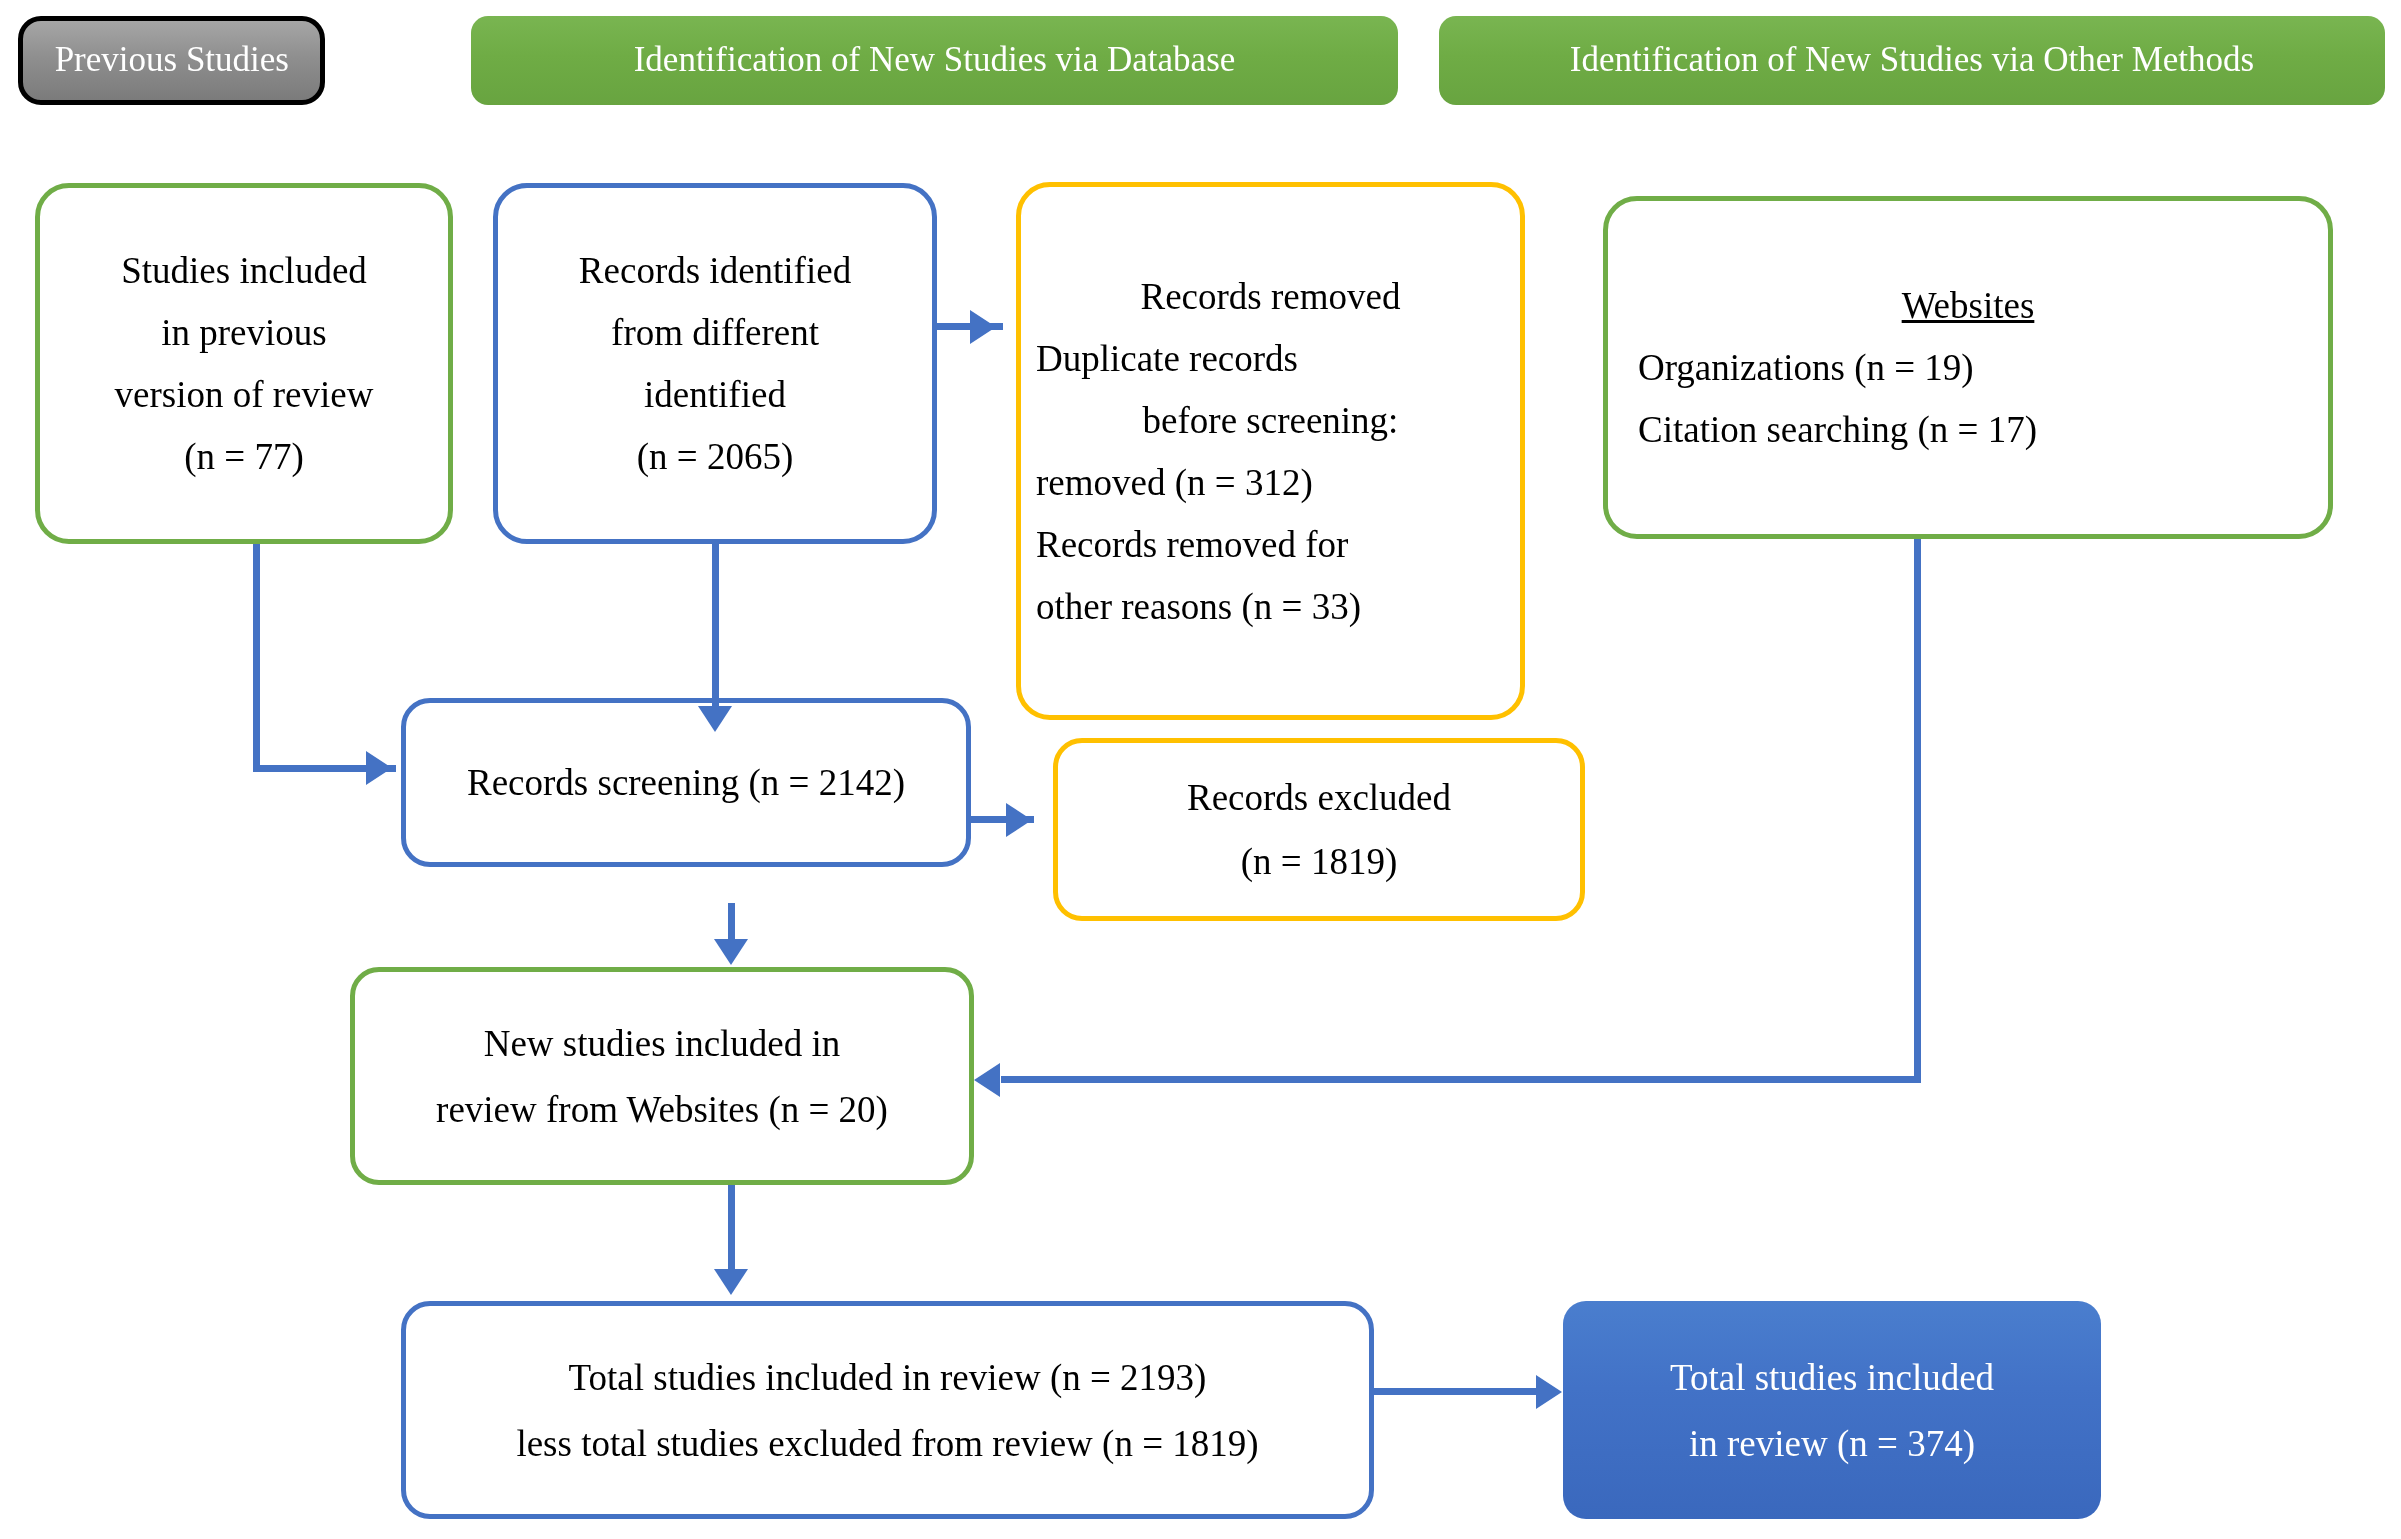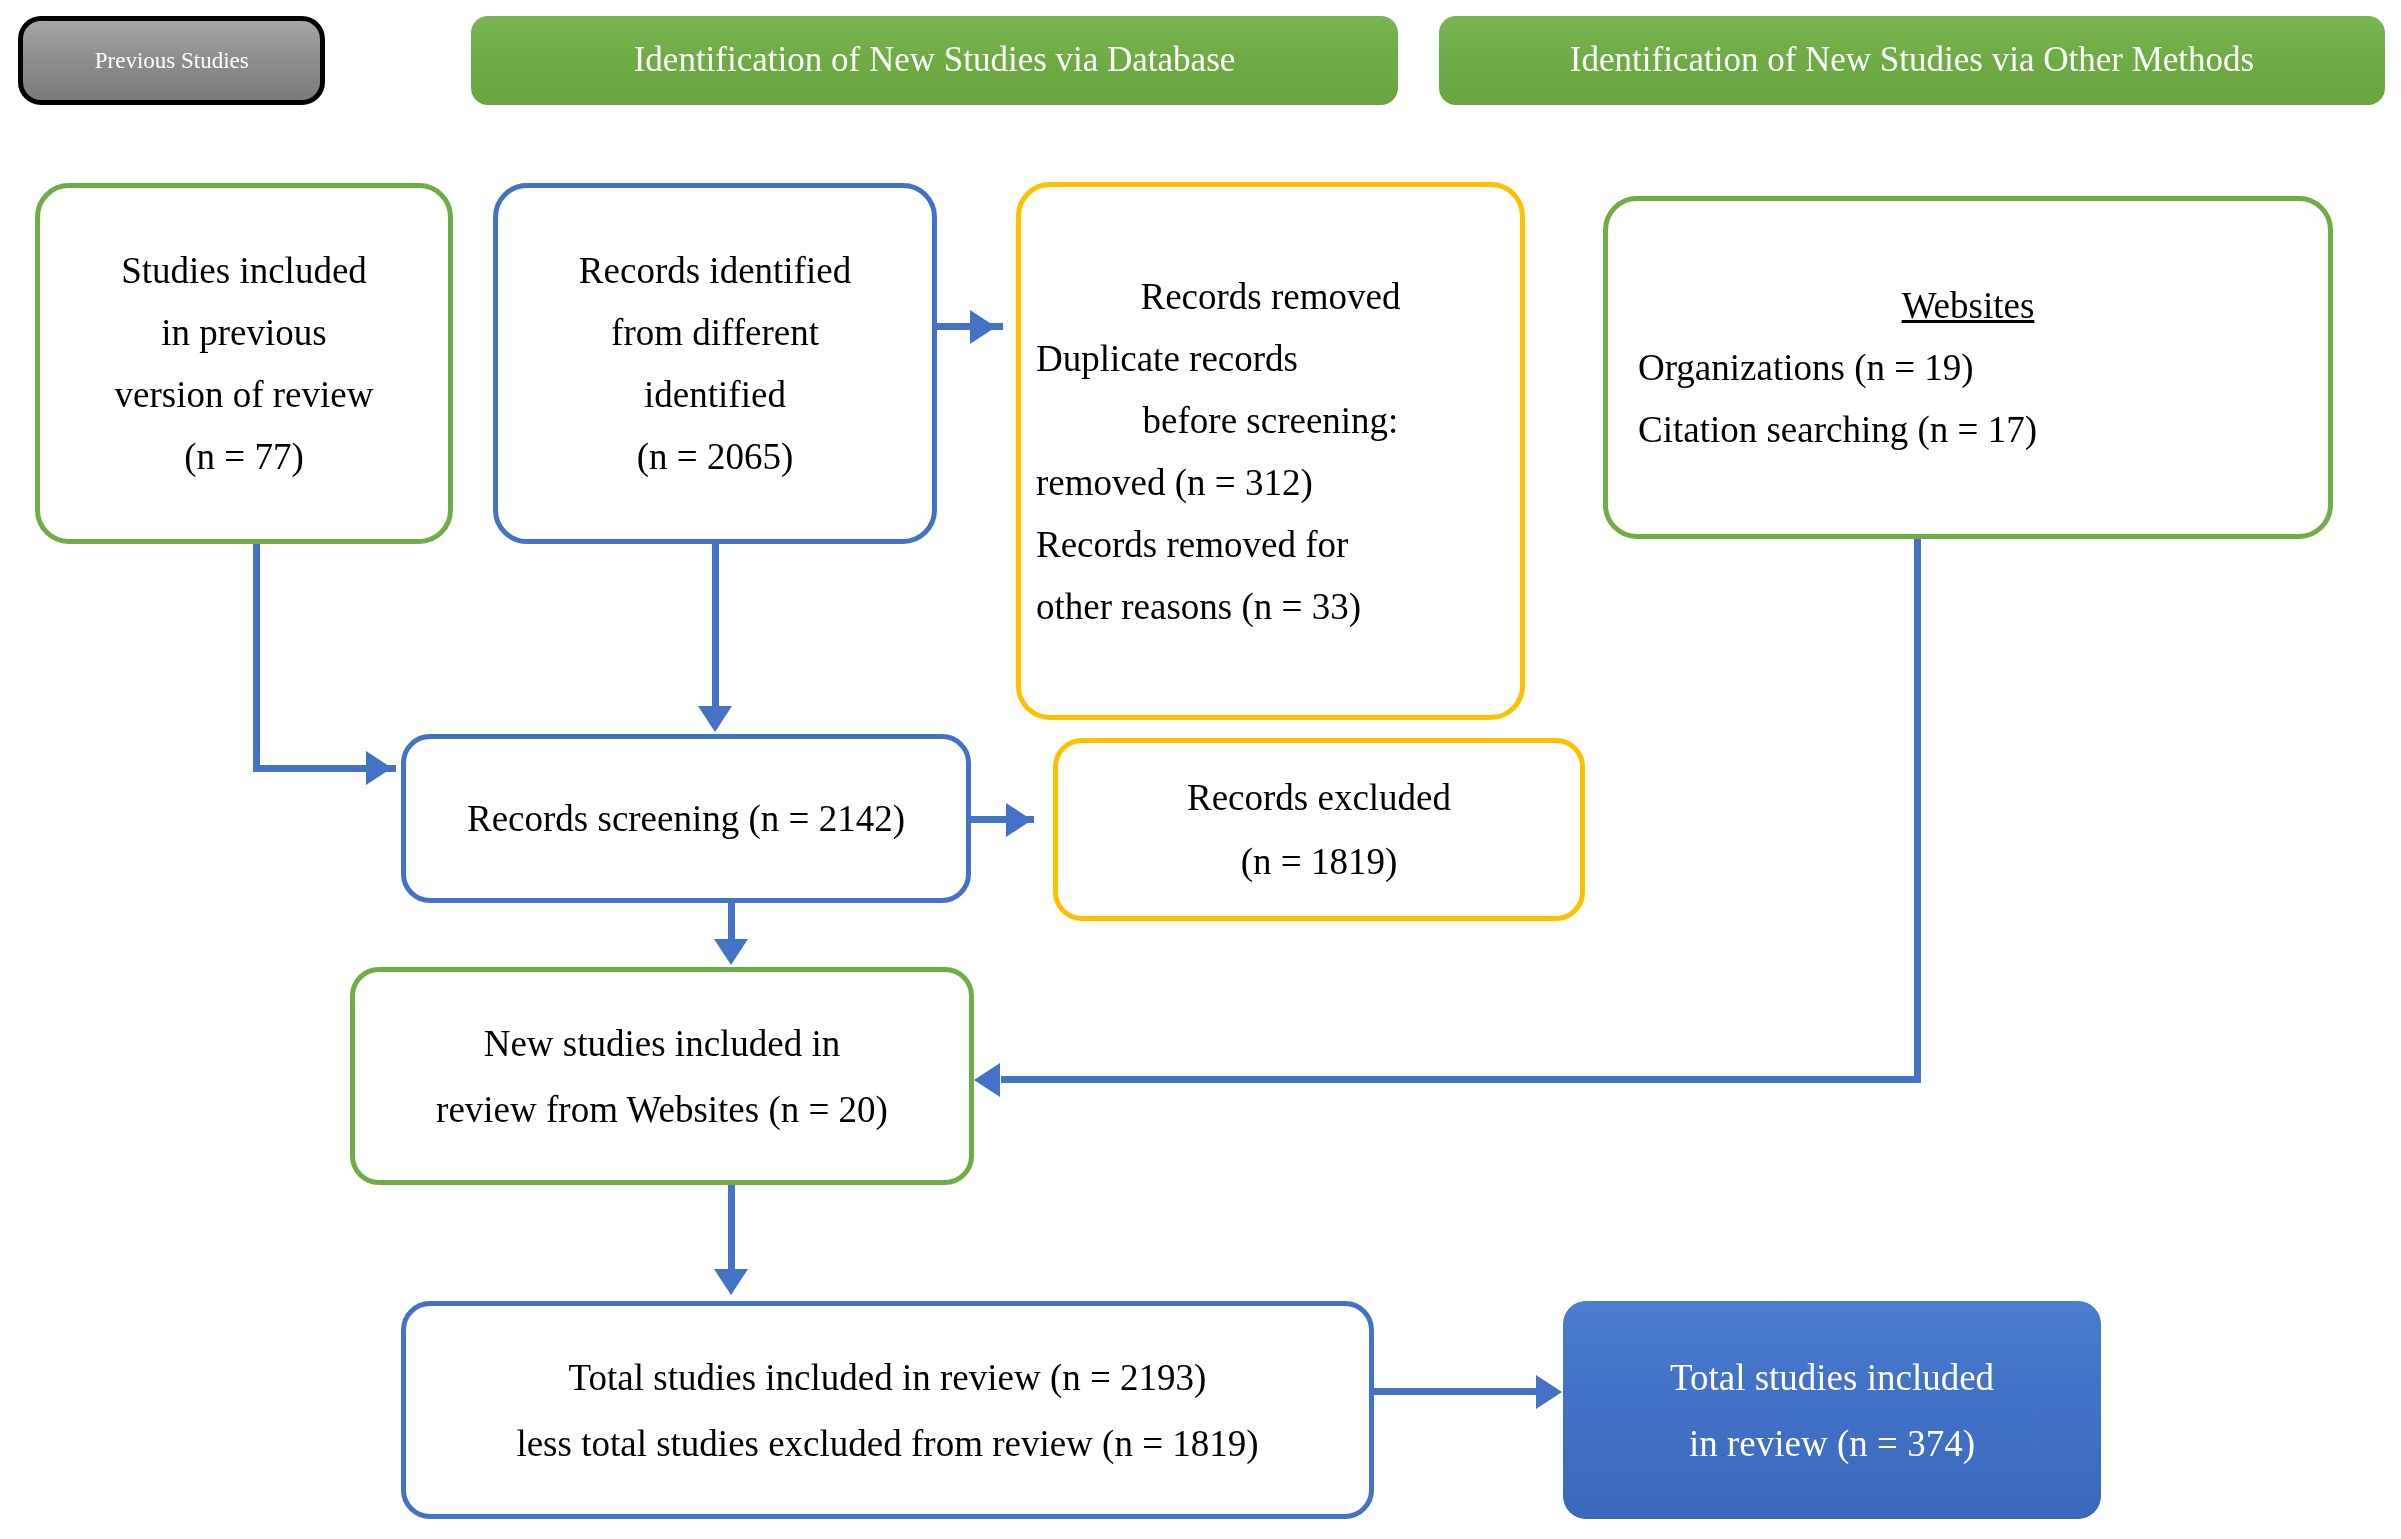--- a/index.html
+++ b/index.html
@@ -96,21 +96,21 @@
     border-left: 17px solid transparent;
     border-right: 17px solid transparent;
     border-top: 26px solid #4472c4;
   }
 </style>
 </head>
 <body>
 
 <div id="stage">
 
-  <div class="banner banner-gray" style="left:18.3px; top:16px; width:307px; height:89px; font-size:23px;">
+  <div class="banner banner-gray" style="left:18.3px; top:16px; width:307px; height:89px; font-size:35px;">
     <span>Previous Studies</span>
   </div>
 
   <div class="banner banner-green" style="left:471px; top:16px; width:927px; height:89px; font-size:35px;">
     <span>Identification of New Studies via Database</span>
   </div>
 
   <div class="banner banner-green" style="left:1439px; top:16px; width:946px; height:89px; font-size:35px;">
     <span>Identification of New Studies via Other Methods</span>
   </div>
@@ -137,21 +137,21 @@
     <span class="ln" style="text-align:left; margin-bottom:25px;">Records removed for</span>
     <span class="ln" style="text-align:left;">other reasons (n = 33)</span>
   </div>
 
   <div class="box b-green" style="left:1603px; top:196px; width:730px; height:343px; font-size:37px; padding:0 30px;">
     <span class="ln" style="text-align:center; margin-bottom:25px;text-decoration:underline;">Websites</span>
     <span class="ln" style="text-align:left; margin-bottom:25px;">Organizations (n = 19)</span>
     <span class="ln" style="text-align:left;">Citation searching (n = 17)</span>
   </div>
 
-  <div class="box b-blue center" style="left:401px; top:734px; width:570px; height:169px; font-size:37px; padding:0 3px; border-radius:29px;">
+  <div class="box b-blue center" style="left:401px; top:698px; width:570px; height:169px; font-size:37px; padding:0 3px; border-radius:29px;">
     <span class="ln">Records screening (n = 2142)</span>
   </div>
 
   <div class="box b-yellow center" style="left:1053px; top:738px; width:532px; height:183px; font-size:37px; padding:0 13.7px; border-radius:29px;">
     <span class="ln" style="margin-bottom:27.5px;">Records excluded</span>
     <span class="ln">(n = 1819)</span>
   </div>
 
   <div class="box b-green center" style="left:350px; top:967px; width:624px; height:218px; font-size:37px; padding:0 25px; border-radius:29px;">
     <span class="ln" style="margin-bottom:29px;">New studies included in</span>

